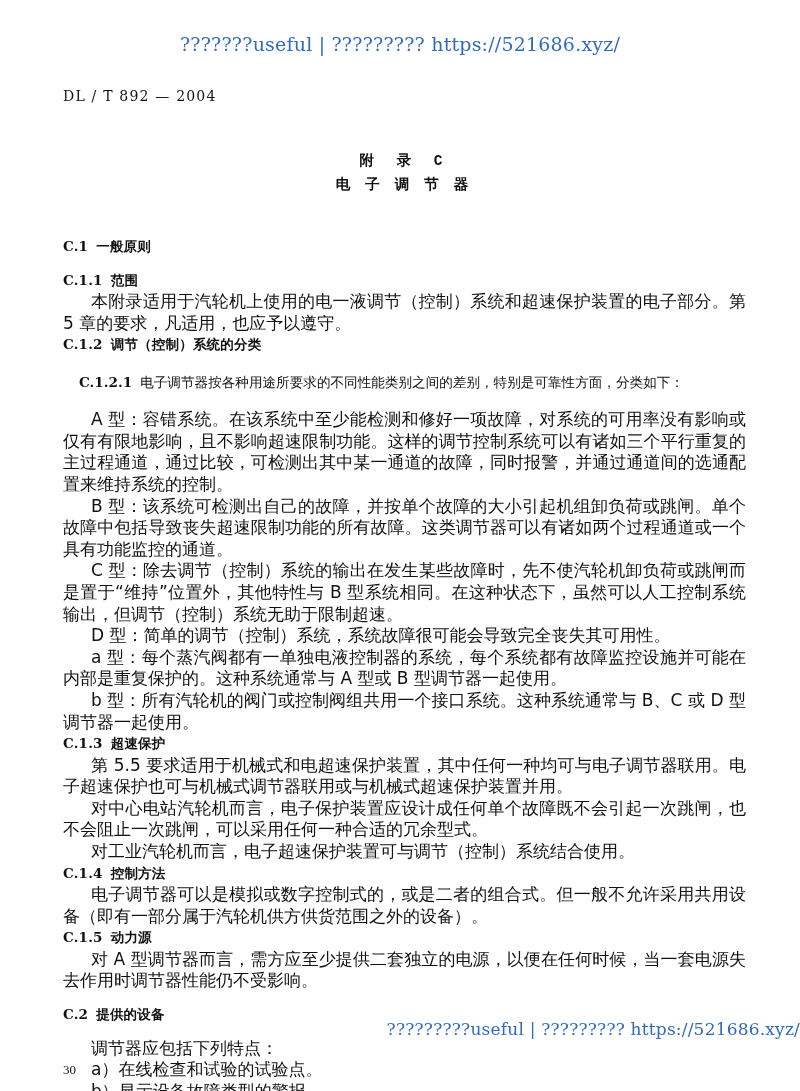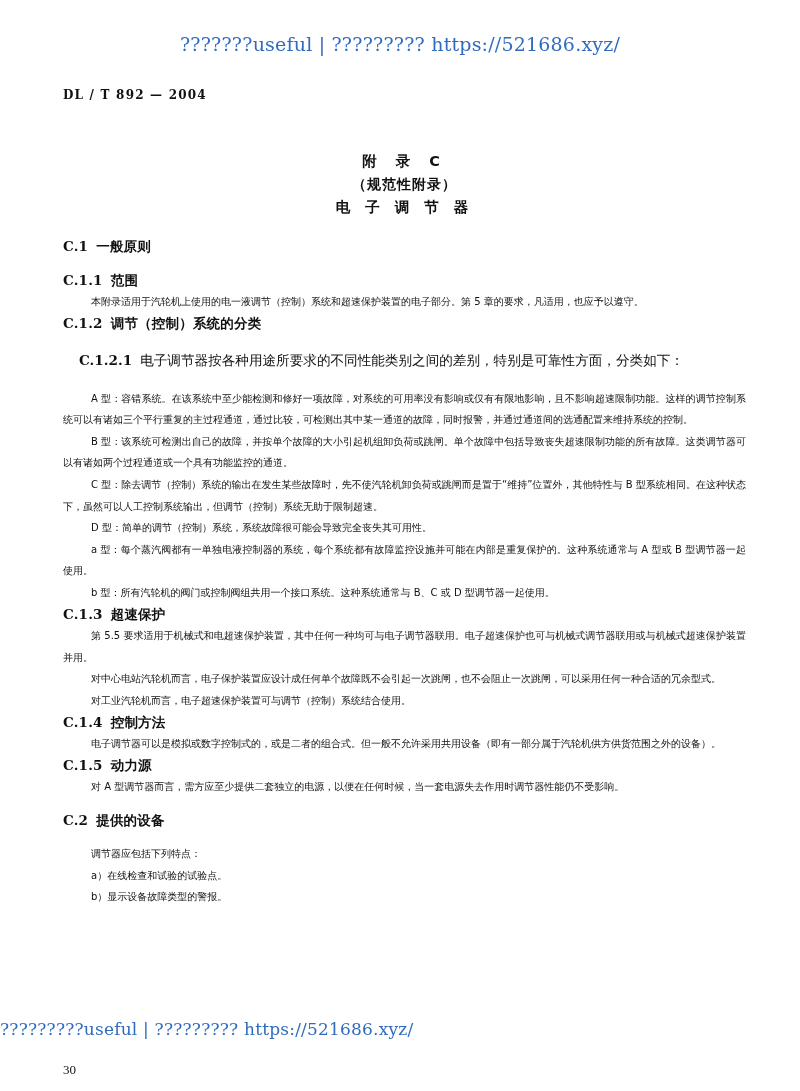--- a/index.html
+++ b/index.html
@@ -36,31 +36,31 @@
     left: 0;
     right: 0;
     top: 33px;
     text-align: center;
     font-size: 19px;
   }
   .watermark-bottom {
     left: 0;
     right: 0;
     top: 1019px;
-    text-align: left;
+    text-align: right;
     font-size: 17px;
   }
 
   
   .doc-header {
     position: absolute;
     left: 63px;
     top: 88px;
-    font-size: 12px;
-    font-weight: bold;
+    font-size: 14px;
+    font-weight: normal;
     letter-spacing: 1.2px;
     font-family: "DejaVu Serif", "Liberation Serif", serif;
   }
 
   
   .title-block {
     position: absolute;
     left: 63px;
     top: 150px;
     width: 683px;
@@ -72,20 +72,21 @@
     line-height: 23px;
     letter-spacing: 5px;
     font-family: "DejaVu Sans", "Liberation Sans", sans-serif;
   }
   .title-line.sub {
     letter-spacing: 1px;
     font-size: 14px;
   }
   .title-line.annex {
     letter-spacing: 7px;
+    font-family: Liberation Mono, monospace;
   }
 
   
   .content {
     position: absolute;
     left: 63px;
     top: 236px;
     width: 683px;
   }
 
@@ -98,21 +99,21 @@
     letter-spacing: 0.2px;
   }
   .h-sec .num {
     font-family: "DejaVu Serif", "Liberation Serif", serif;
     margin-right: 8px;
   }
   .gap-sm { height: 12px; }
 
   p.para {
     margin: 0;
-    font-size: 10px;
+    font-size: 17px;
     line-height: 21.6px;
     text-align: justify;
     text-justify: inter-ideograph;
     text-indent: 28px;
     font-family: "DejaVu Sans", "Liberation Sans", sans-serif;
     letter-spacing: 0px;
   }
   p.para.item {
     text-indent: 28px;
   }
@@ -143,21 +144,20 @@
 <body>
 
 <div class="page">
 
   <div class="watermark watermark-top">???????useful | ????????? https://521686.xyz/</div>
 
   <div class="doc-header">DL / T 892 — 2004</div>
 
   <div class="title-block">
     <div class="title-line annex">附 录 C</div>
-    <div class="title-line sub">（规范性附录）</div>
     <div class="title-line">电 子 调 节 器</div>
   </div>
 
   <div class="content">
 
     <p class="h-sec">
       <span class="num">C.1</span><span>一般原则</span>
     </p>
 
     <div class="gap-sm"></div>

